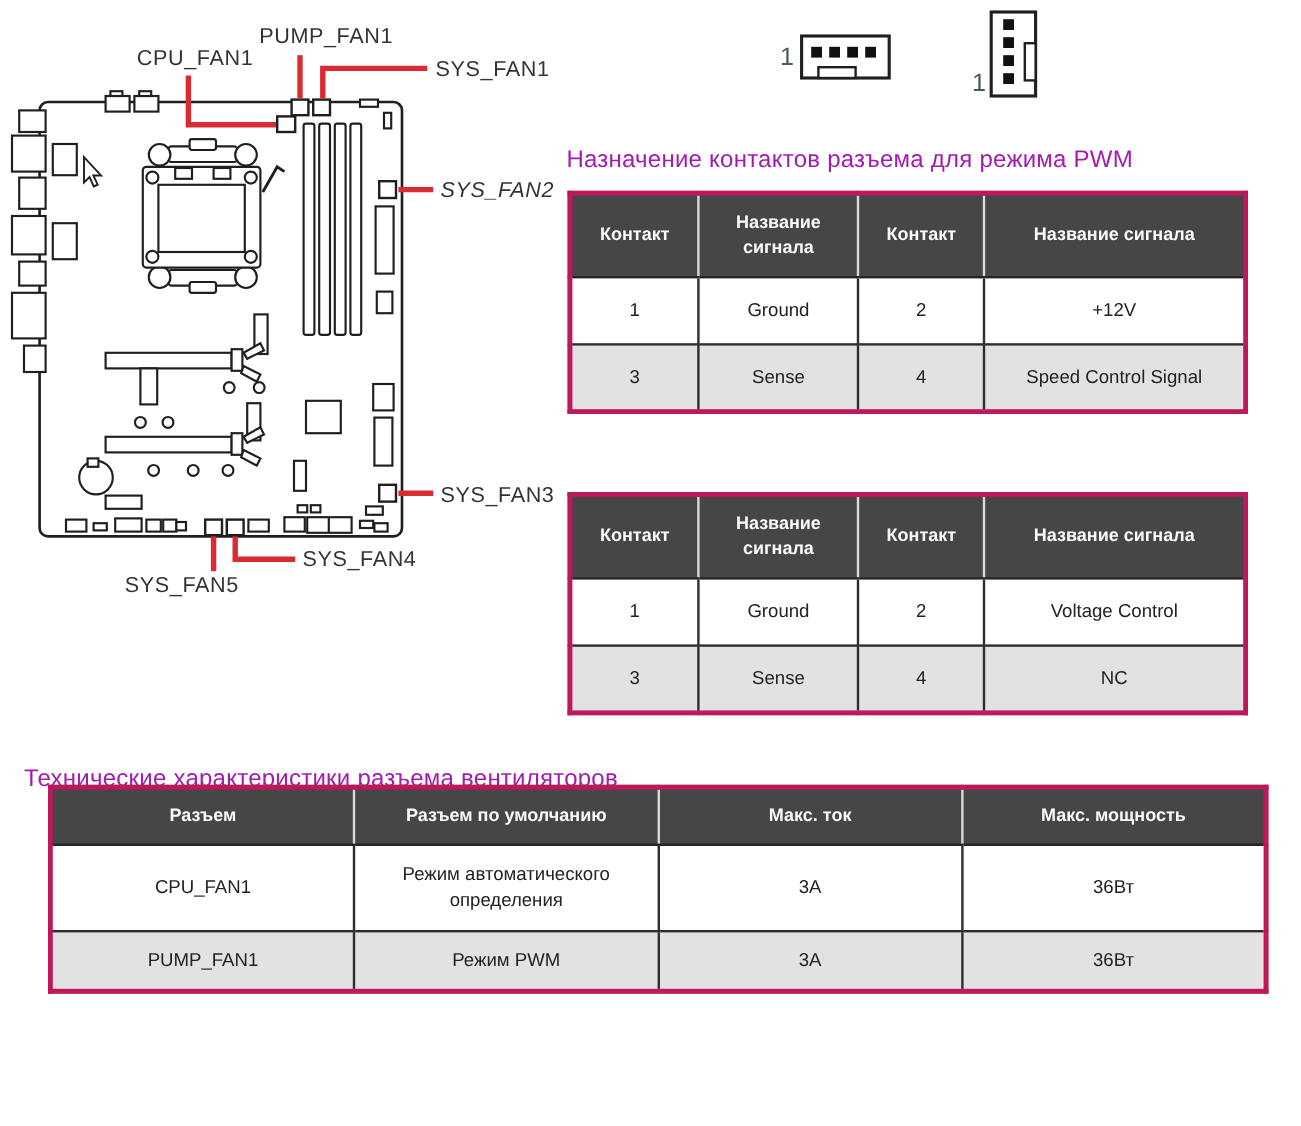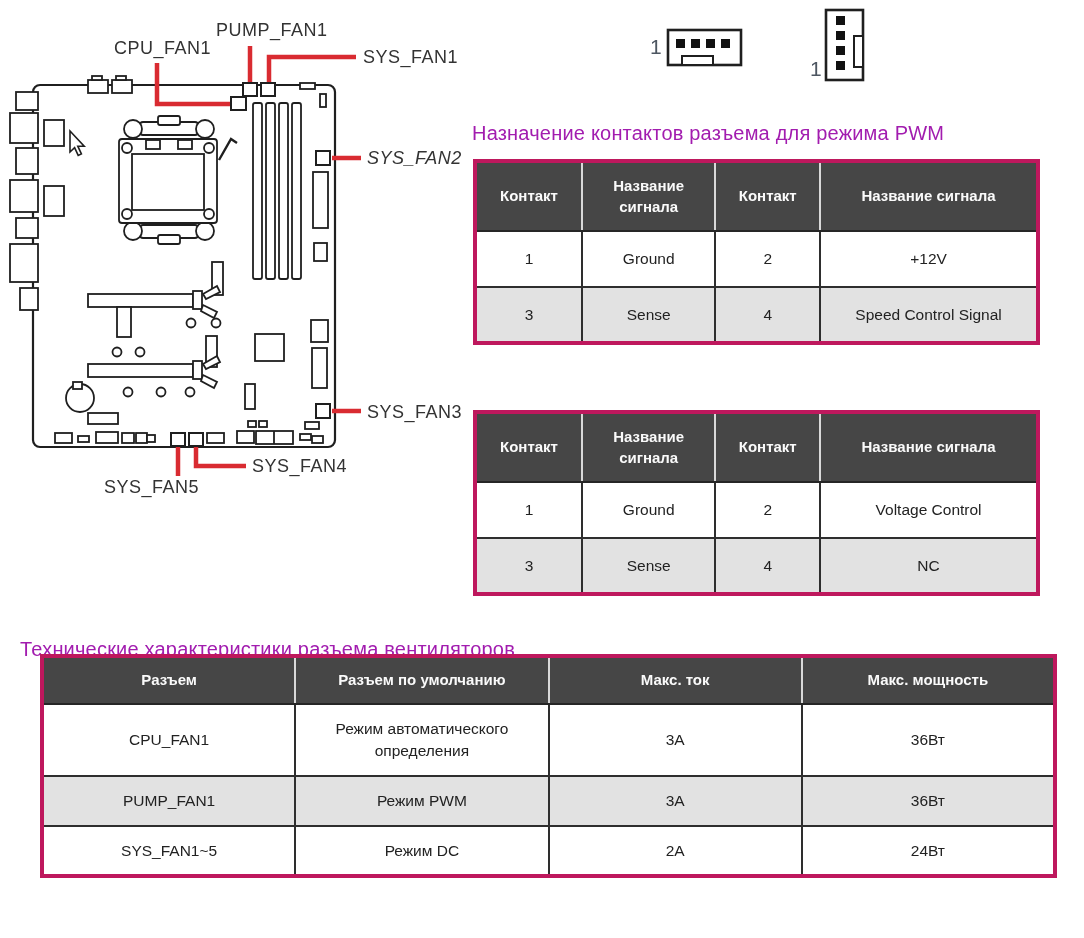--- a/index.html
+++ b/index.html
@@ -279,22 +279,16 @@
       <td>Режим автоматического определения</td>
       <td>3A</td>
       <td>36Вт</td>
     </tr>
     <tr class="alt" style="height:50px;">
       <td>PUMP_FAN1</td>
       <td>Режим PWM</td>
       <td>3A</td>
       <td>36Вт</td>
     </tr>
-    <tr style="height:50px;">
-      <td>SYS_FAN1~5</td>
-      <td>Режим DC</td>
-      <td>2A</td>
-      <td>24Вт</td>
-    </tr>
   </tbody>
     </table>
 
 </div>
 
 </body></html>

